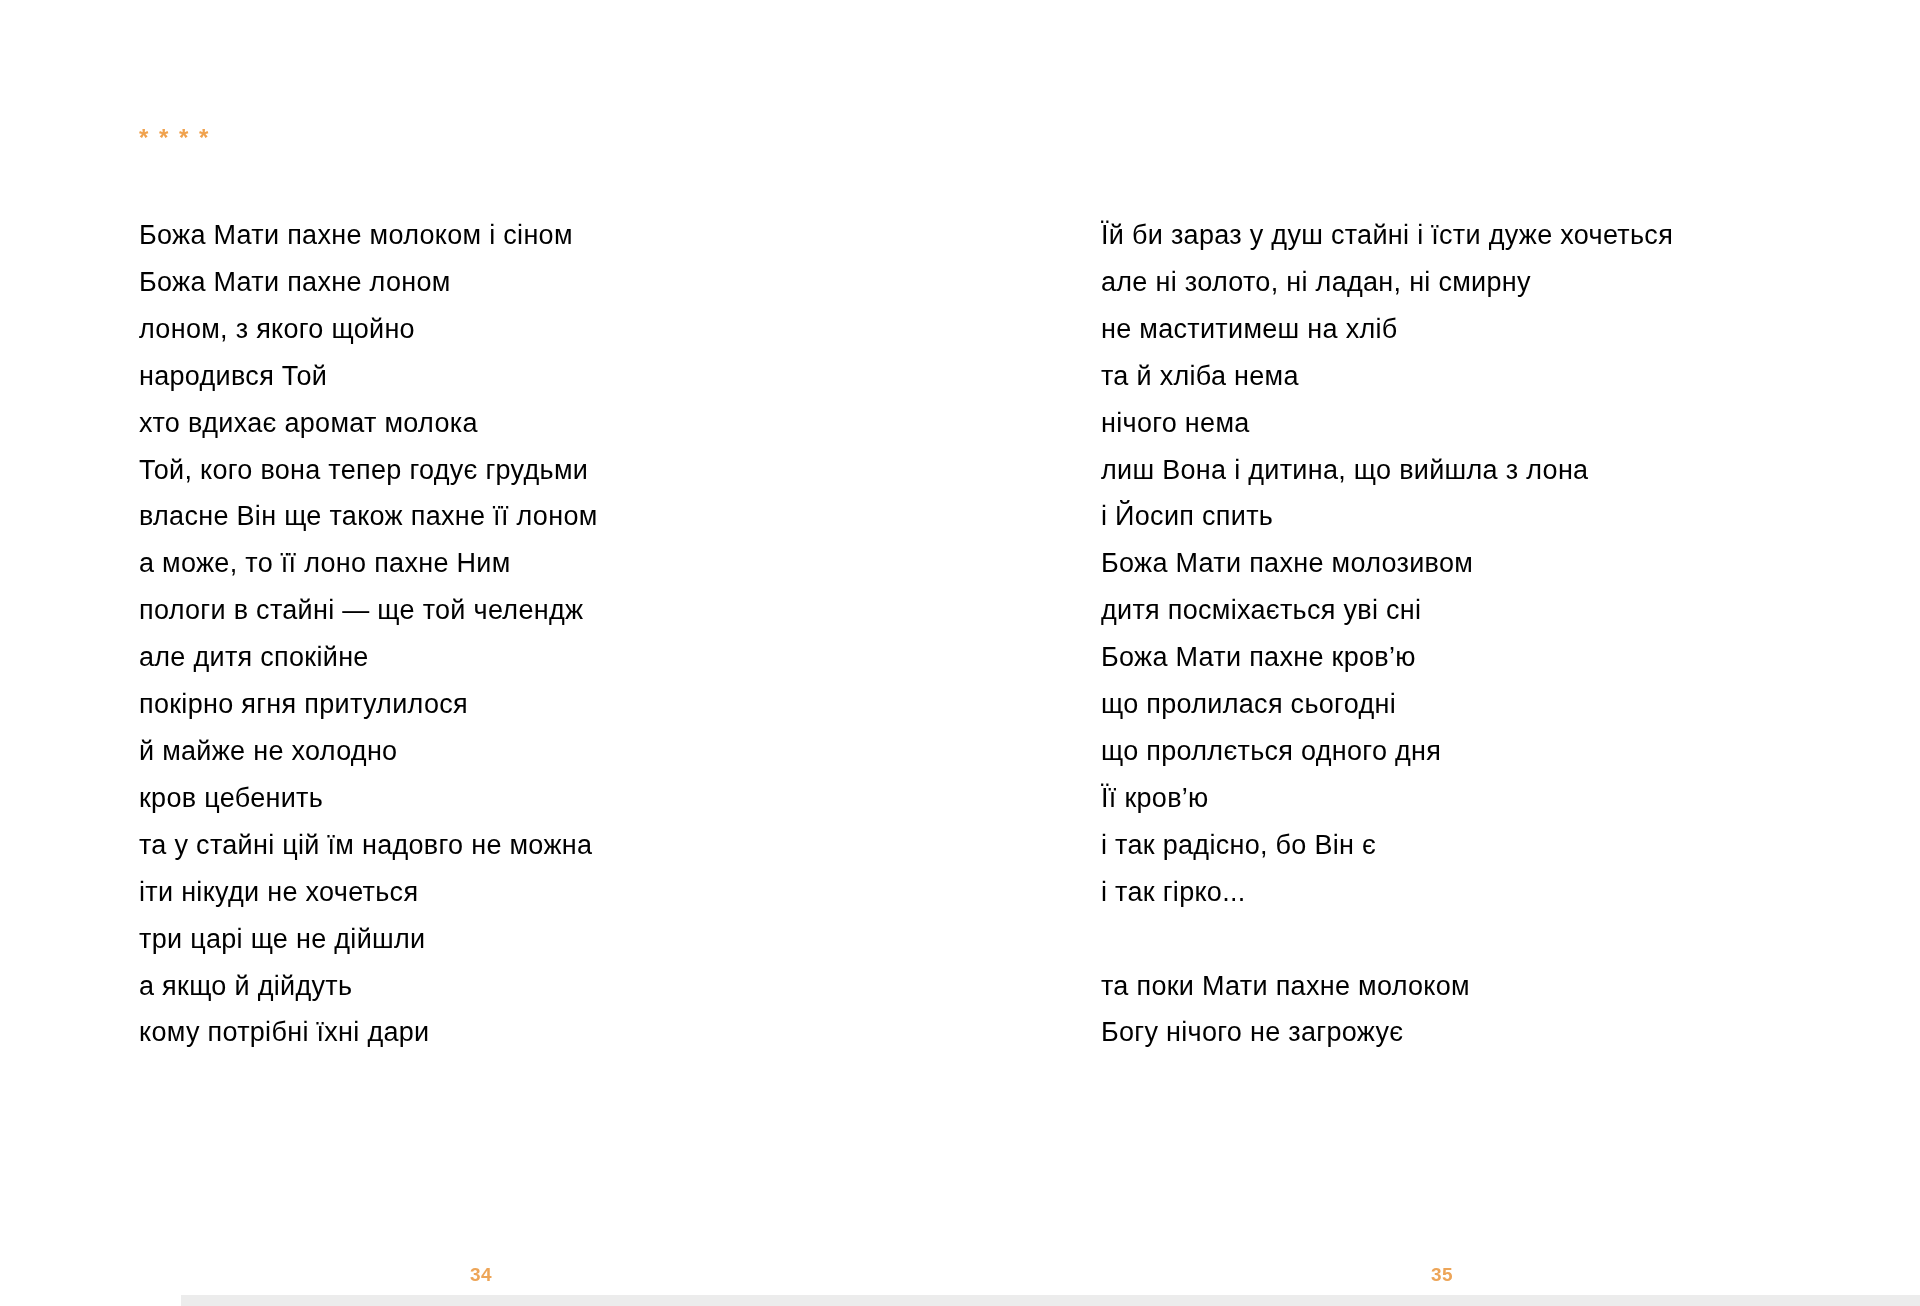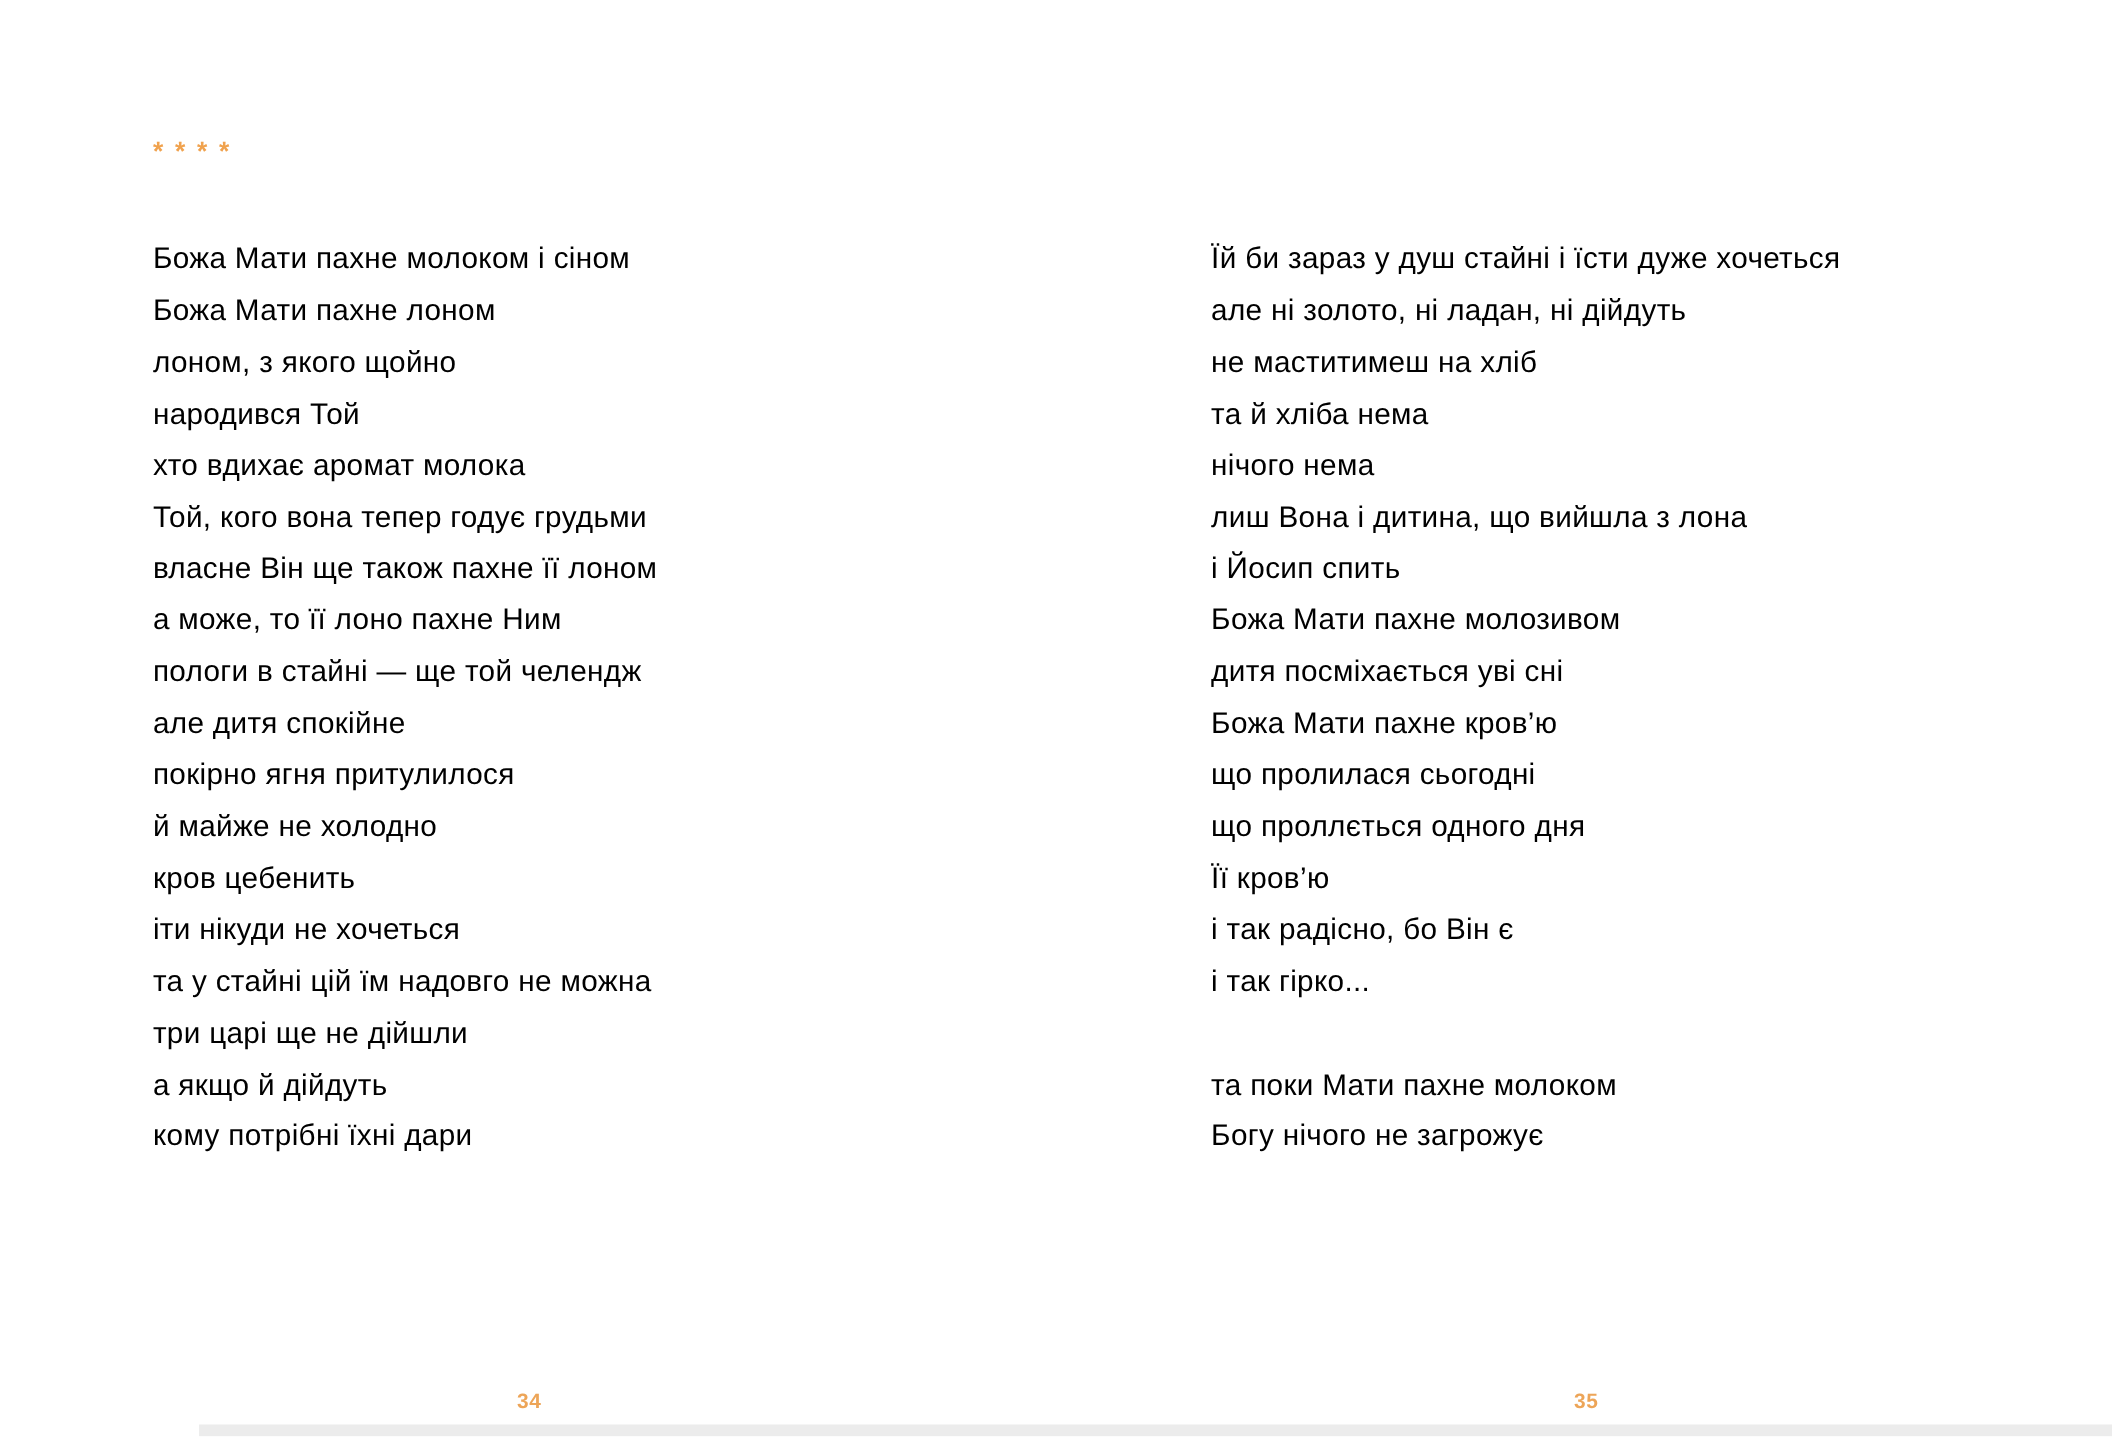--- a/index.html
+++ b/index.html
@@ -71,30 +71,30 @@
       <div class="poem-line">народився Той</div>
       <div class="poem-line">хто вдихає аромат молока</div>
       <div class="poem-line">Той, кого вона тепер годує грудьми</div>
       <div class="poem-line">власне Він ще також пахне її лоном</div>
       <div class="poem-line">а може, то її лоно пахне Ним</div>
       <div class="poem-line">пологи в стайні — ще той челендж</div>
       <div class="poem-line">але дитя спокійне</div>
       <div class="poem-line">покірно ягня притулилося</div>
       <div class="poem-line">й майже не холодно</div>
       <div class="poem-line">кров цебенить</div>
+      <div class="poem-line">та у стайні цій їм надовго не можна</div>
       <div class="poem-line">іти нікуди не хочеться</div>
-      <div class="poem-line">та у стайні цій їм надовго не можна</div>
       <div class="poem-line">три царі ще не дійшли</div>
       <div class="poem-line">а якщо й дійдуть</div>
       <div class="poem-line">кому потрібні їхні дари</div>
     </div>
 
   <div class="poem-column right">
       <div class="poem-line">Їй би зараз у душ стайні і їсти дуже хочеться</div>
-      <div class="poem-line">але ні золото, ні ладан, ні дійдуть</div>
+      <div class="poem-line">але ні золото, ні ладан, ні смирну</div>
       <div class="poem-line">не маститимеш на хліб</div>
       <div class="poem-line">та й хліба нема</div>
       <div class="poem-line">нічого нема</div>
       <div class="poem-line">лиш Вона і дитина, що вийшла з лона</div>
       <div class="poem-line">і Йосип спить</div>
       <div class="poem-line">Божа Мати пахне молозивом</div>
       <div class="poem-line">дитя посміхається уві сні</div>
       <div class="poem-line">Божа Мати пахне кров’ю</div>
       <div class="poem-line">що пролилася сьогодні</div>
       <div class="poem-line">що проллється одного дня</div>

